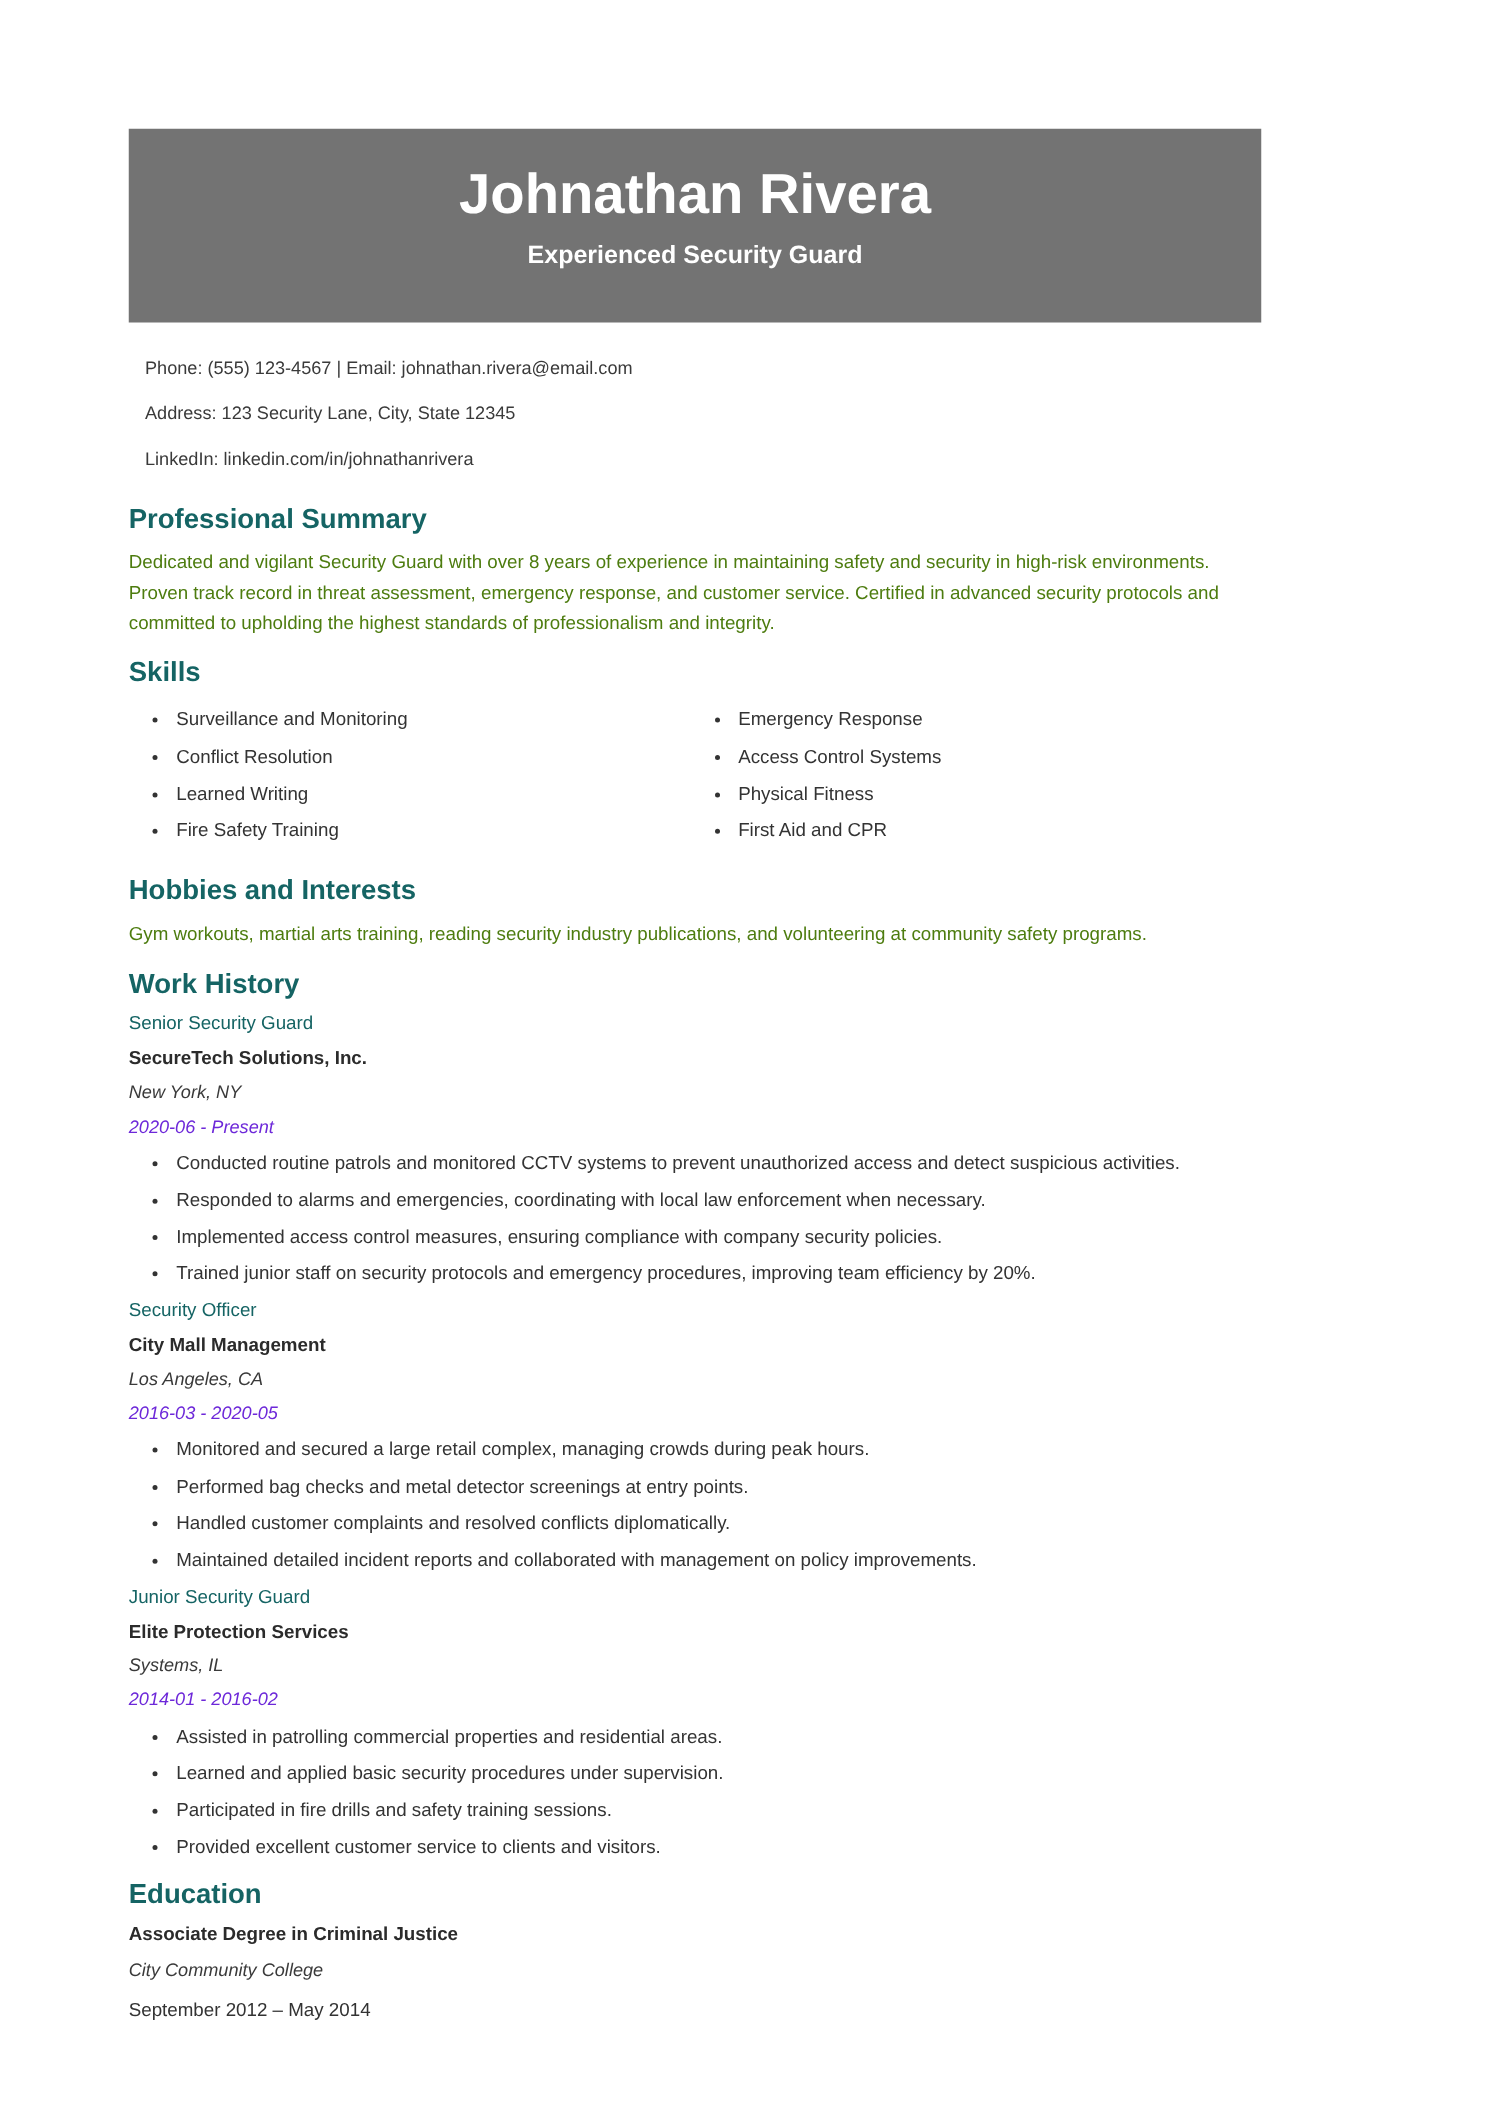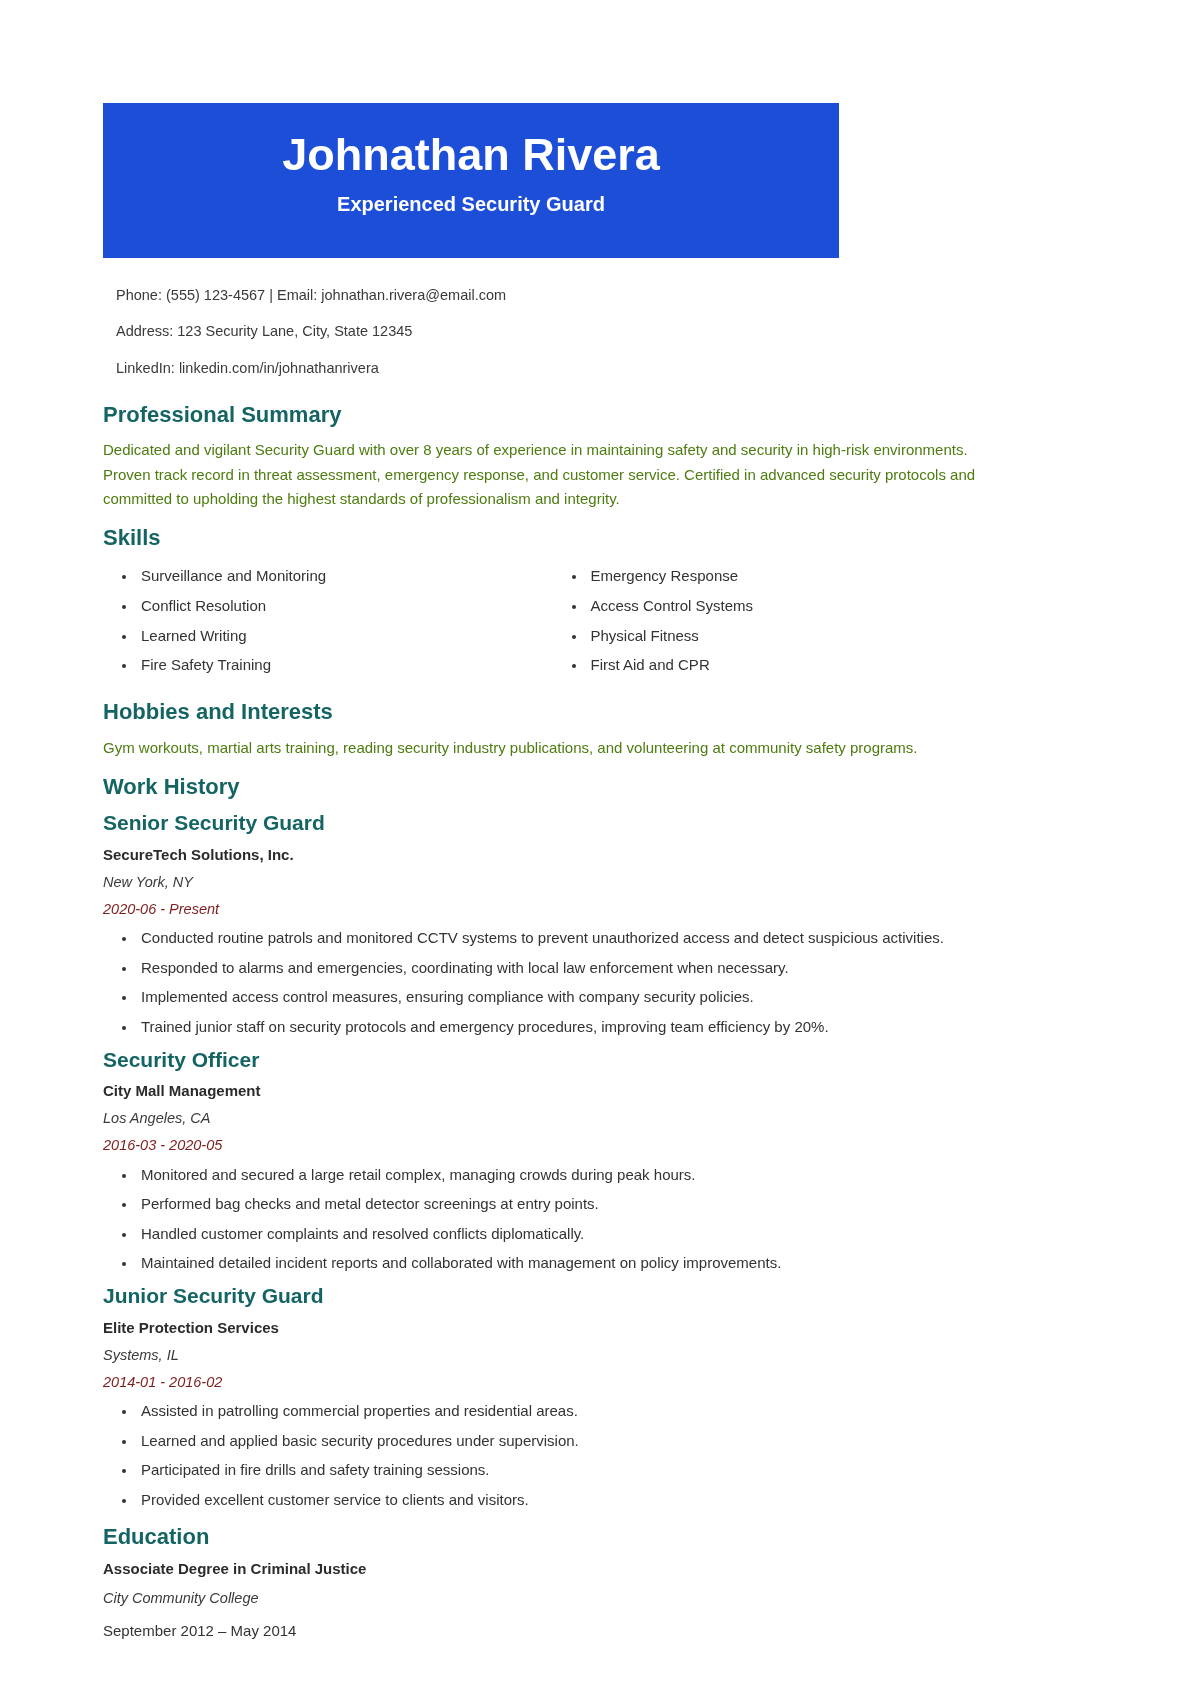--- a/index.html
+++ b/index.html
@@ -18,22 +18,22 @@
 
   .page {
     width: 1200px;
     min-height: 1697px;
     background: #ffffff;
     padding: 103px 198px 40px 103px;
   }
 
   
   .header-banner {
-    background: #1d4ed8;
-    width: 736px;
+    background: #737373;
+    width: 906px;
     padding: 28px 20px 30px 20px;
     text-align: center;
     margin-bottom: 26px;
   }
   .header-name {
     color: #ffffff;
     font-size: 45px;
     font-weight: bold;
     line-height: 1.08;
     letter-spacing: 0px;
@@ -130,41 +130,41 @@
     padding-left: 4px;
   }
   .lang-list li::marker { font-size: 13px; }
 
   
   .job {
     margin-bottom: 6px;
   }
   .job-title {
     color: #156464;
-    font-size: 21px;
-    font-weight: bold;
+    font-size: 15px;
+    font-weight: normal;
     margin: 10px 0 10px 0;
     line-height: 1.2;
   }
   .job-company {
     color: #2b2b2b;
     font-size: 15px;
     font-weight: bold;
     margin: 0 0 10px 0;
     line-height: 1.2;
   }
   .job-location {
     color: #3a3a3a;
     font-size: 14.5px;
     font-style: italic;
     margin: 0 0 10px 0;
     line-height: 1.2;
   }
   .job-dates {
-    color: #7f1d1d;
+    color: #6d28d9;
     font-size: 14.5px;
     font-style: italic;
     margin: 0 0 10px 0;
     line-height: 1.2;
   }
 
   
   .edu-degree {
     color: #2b2b2b;
     font-size: 15px;

